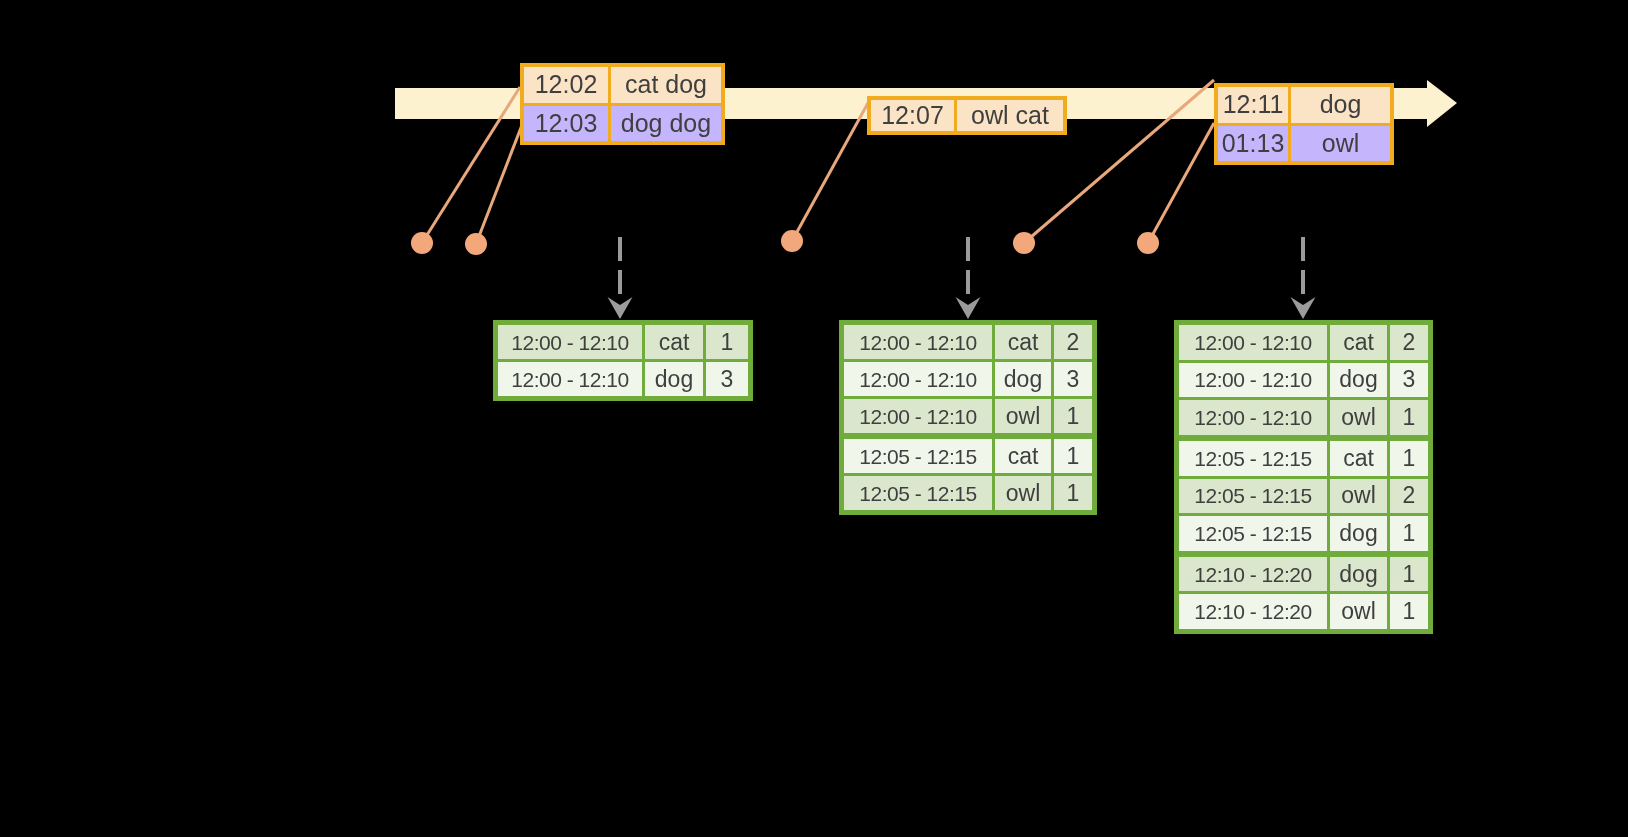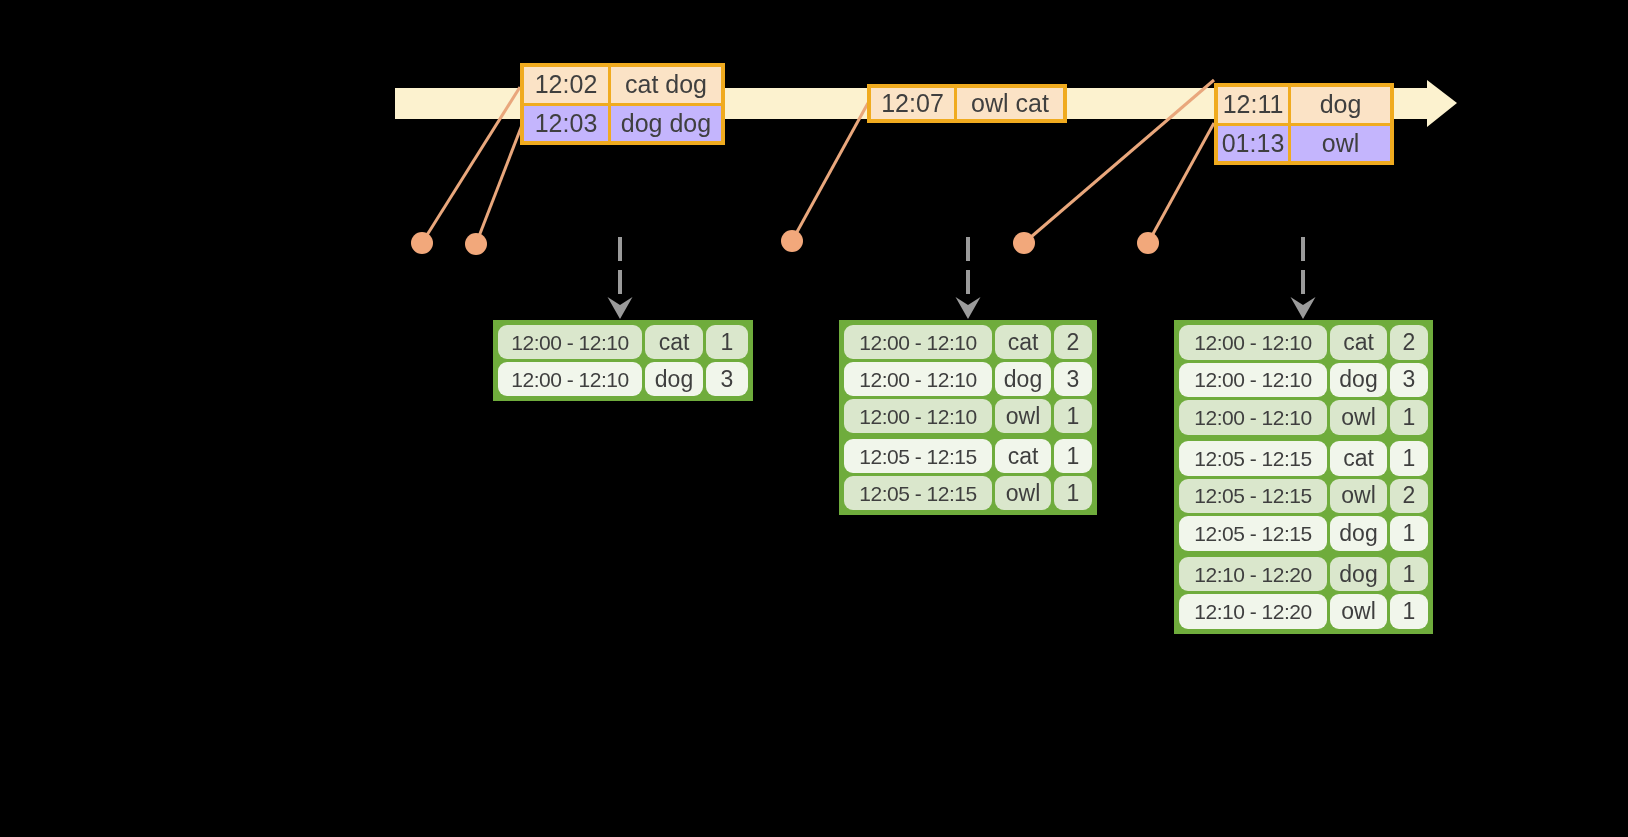--- a/index.html
+++ b/index.html
@@ -15,30 +15,30 @@
   svg.overlay{position:absolute;left:0;top:0;pointer-events:none;}
   
   .etable{position:absolute;background:#F0AB1F;border:4px solid #F0AB1F;
     display:flex;flex-direction:column;gap:3px;box-sizing:border-box;}
   .etable .erow{display:grid;gap:3px;flex:1;}
   .erow .cell{display:flex;align-items:center;justify-content:center;font-size:25px;line-height:1;}
   .tone-peach{background:#FBE3C6;}
   .tone-cream{background:#c4b5fd;}
   .etable-a{left:520px;top:63px;width:205px;height:82px;}
   .etable-a .erow{grid-template-columns:84px 1fr;}
-  .etable-b{left:867px;top:84px;width:200px;height:39px;}
+  .etable-b{left:867px;top:96px;width:200px;height:39px;}
   .etable-b .erow{grid-template-columns:83px 1fr;}
   .etable-c{left:1214px;top:63px;width:180px;height:82px;margin-top:20px;}
   .etable-c .erow{grid-template-columns:70px 1fr;}
   
   .gtable{position:absolute;background:#6FAC3C;border:5px solid #6FAC3C;
     display:flex;flex-direction:column;gap:3px;box-sizing:border-box;}
   .gtable .grow{display:grid;gap:3px;flex:1;}
   .grow.group-start{margin-top:3px;}
-  .grow .cell{display:flex;align-items:center;justify-content:center;font-size:23px;line-height:1;border-radius:9px;}
+  .grow .cell{display:flex;align-items:center;justify-content:center;font-size:23px;line-height:1;}
   .grow .win{font-size:21px;letter-spacing:-0.5px;}
   .tone-dark{background:#DAE7CC;}
   .tone-light{background:#F1F6EB;}
   .gtable-1{left:493px;top:320px;width:260px;height:81px;}
   .gtable-1 .grow{grid-template-columns:144px 58px 1fr;}
   .gtable-2{left:839px;top:320px;width:258px;height:195px;}
   .gtable-2 .grow{grid-template-columns:148px 56px 1fr;}
   .gtable-3{left:1174px;top:320px;width:259px;height:314px;}
   .gtable-3 .grow{grid-template-columns:148px 57px 1fr;}
 </style>

